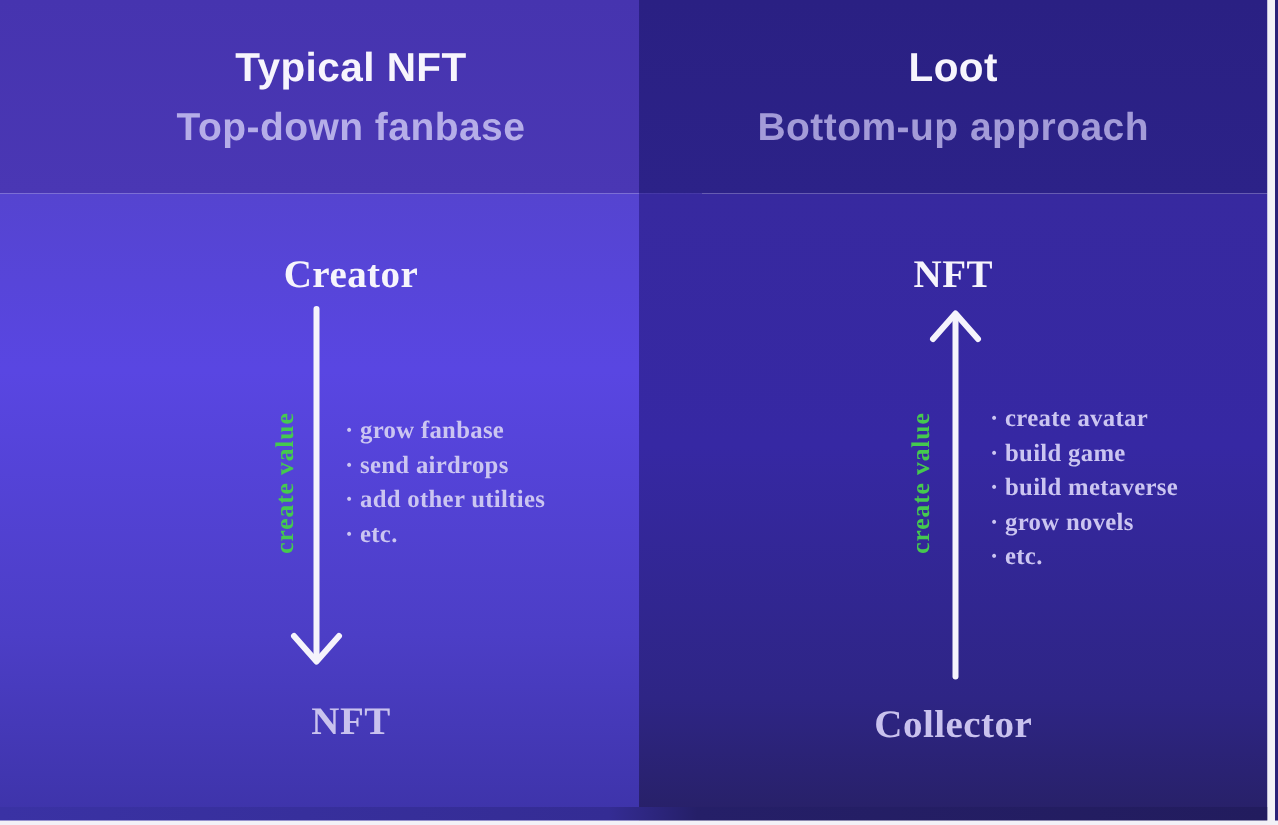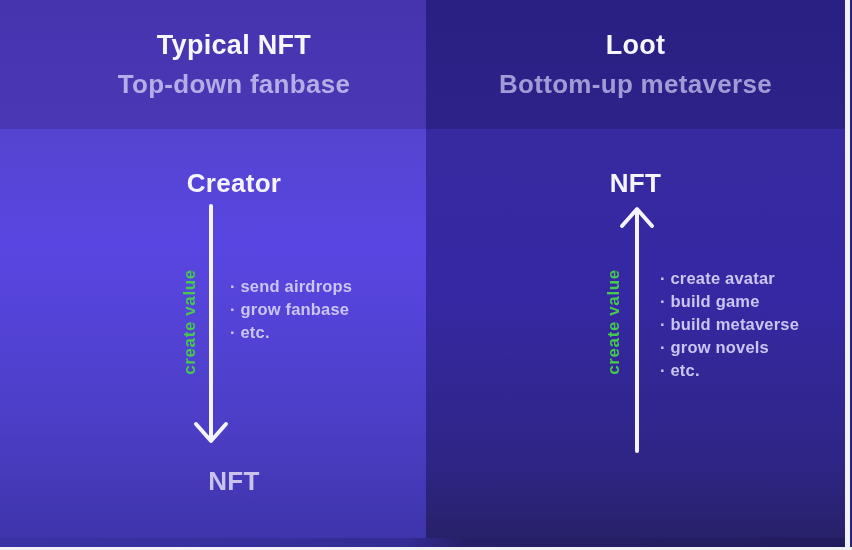--- a/index.html
+++ b/index.html
@@ -17,21 +17,21 @@
   .col-left  { left: 0;   width: 468px; }
   .col-right { left: 426px; width: 419px; }
   .header {
     position: absolute; top: 0; left: 0; right: 0; height: 129px;
     display: flex; flex-direction: column; align-items: center; justify-content: center;
     gap: 8px;
   }
   .col-left .header  { background: linear-gradient(180deg, var(--left-header, #4634af) 0%, #4a37b4 100%); }
   .col-right .header { background: linear-gradient(180deg, var(--right-header, #2a2083) 0%, #2c2288 100%); }
   .body {
-    position: absolute; top: 129px; left: 0; right: 0; bottom: 0;
+    position: absolute; top: 129px; left: 0; right: 0; bottom: 0; font-family: Liberation Serif, serif;
   }
   .col-left .body {
     background: linear-gradient(180deg, #5544d0 0%, var(--left-body, #5946e2) 28%, #4c3ec6 70%, #3d33a8 100%);
   }
   .col-right .body {
     background: linear-gradient(180deg, #37299f 0%, var(--right-body, #3628a3) 40%, #2e2585 80%, #272065 100%);
   }
   
   .title {
     font-size: 27px; font-weight: bold; color: #f7f5fd;
@@ -98,34 +98,36 @@
   <div class="col col-left">
     <div class="header">
       <div class="title">Typical NFT</div>
       <div class="subtitle">Top-down fanbase</div>
     </div>
     <div class="body">
       <div class="node-label node-top" style="top:39px">Creator</div>
       <div class="node-label node-bottom" style="top:337px">NFT</div>
       <div class="value-label left" style="top:193px">create value</div>
       <div class="bullets" style="top:146px">
+          <div class="bullet-item">· grow fanbase</div>
           <div class="bullet-item">· send airdrops</div>
-          <div class="bullet-item">· grow fanbase</div>
+          <div class="bullet-item">· add other utilties</div>
           <div class="bullet-item">· etc.</div>
         </div>
     </div>
   </div>
 
   <div class="col col-right">
     <div class="header">
       <div class="title">Loot</div>
-      <div class="subtitle">Bottom-up metaverse</div>
+      <div class="subtitle">Bottom-up approach</div>
     </div>
     <div class="body">
       <div class="node-label node-top" style="top:39px">NFT</div>
+      <div class="node-label node-bottom" style="top:339px">Collector</div>
       <div class="value-label right" style="top:193px">create value</div>
       <div class="bullets" style="top:138px">
           <div class="bullet-item">· create avatar</div>
           <div class="bullet-item">· build game</div>
           <div class="bullet-item">· build metaverse</div>
           <div class="bullet-item">· grow novels</div>
           <div class="bullet-item">· etc.</div>
         </div>
     </div>
   </div>

